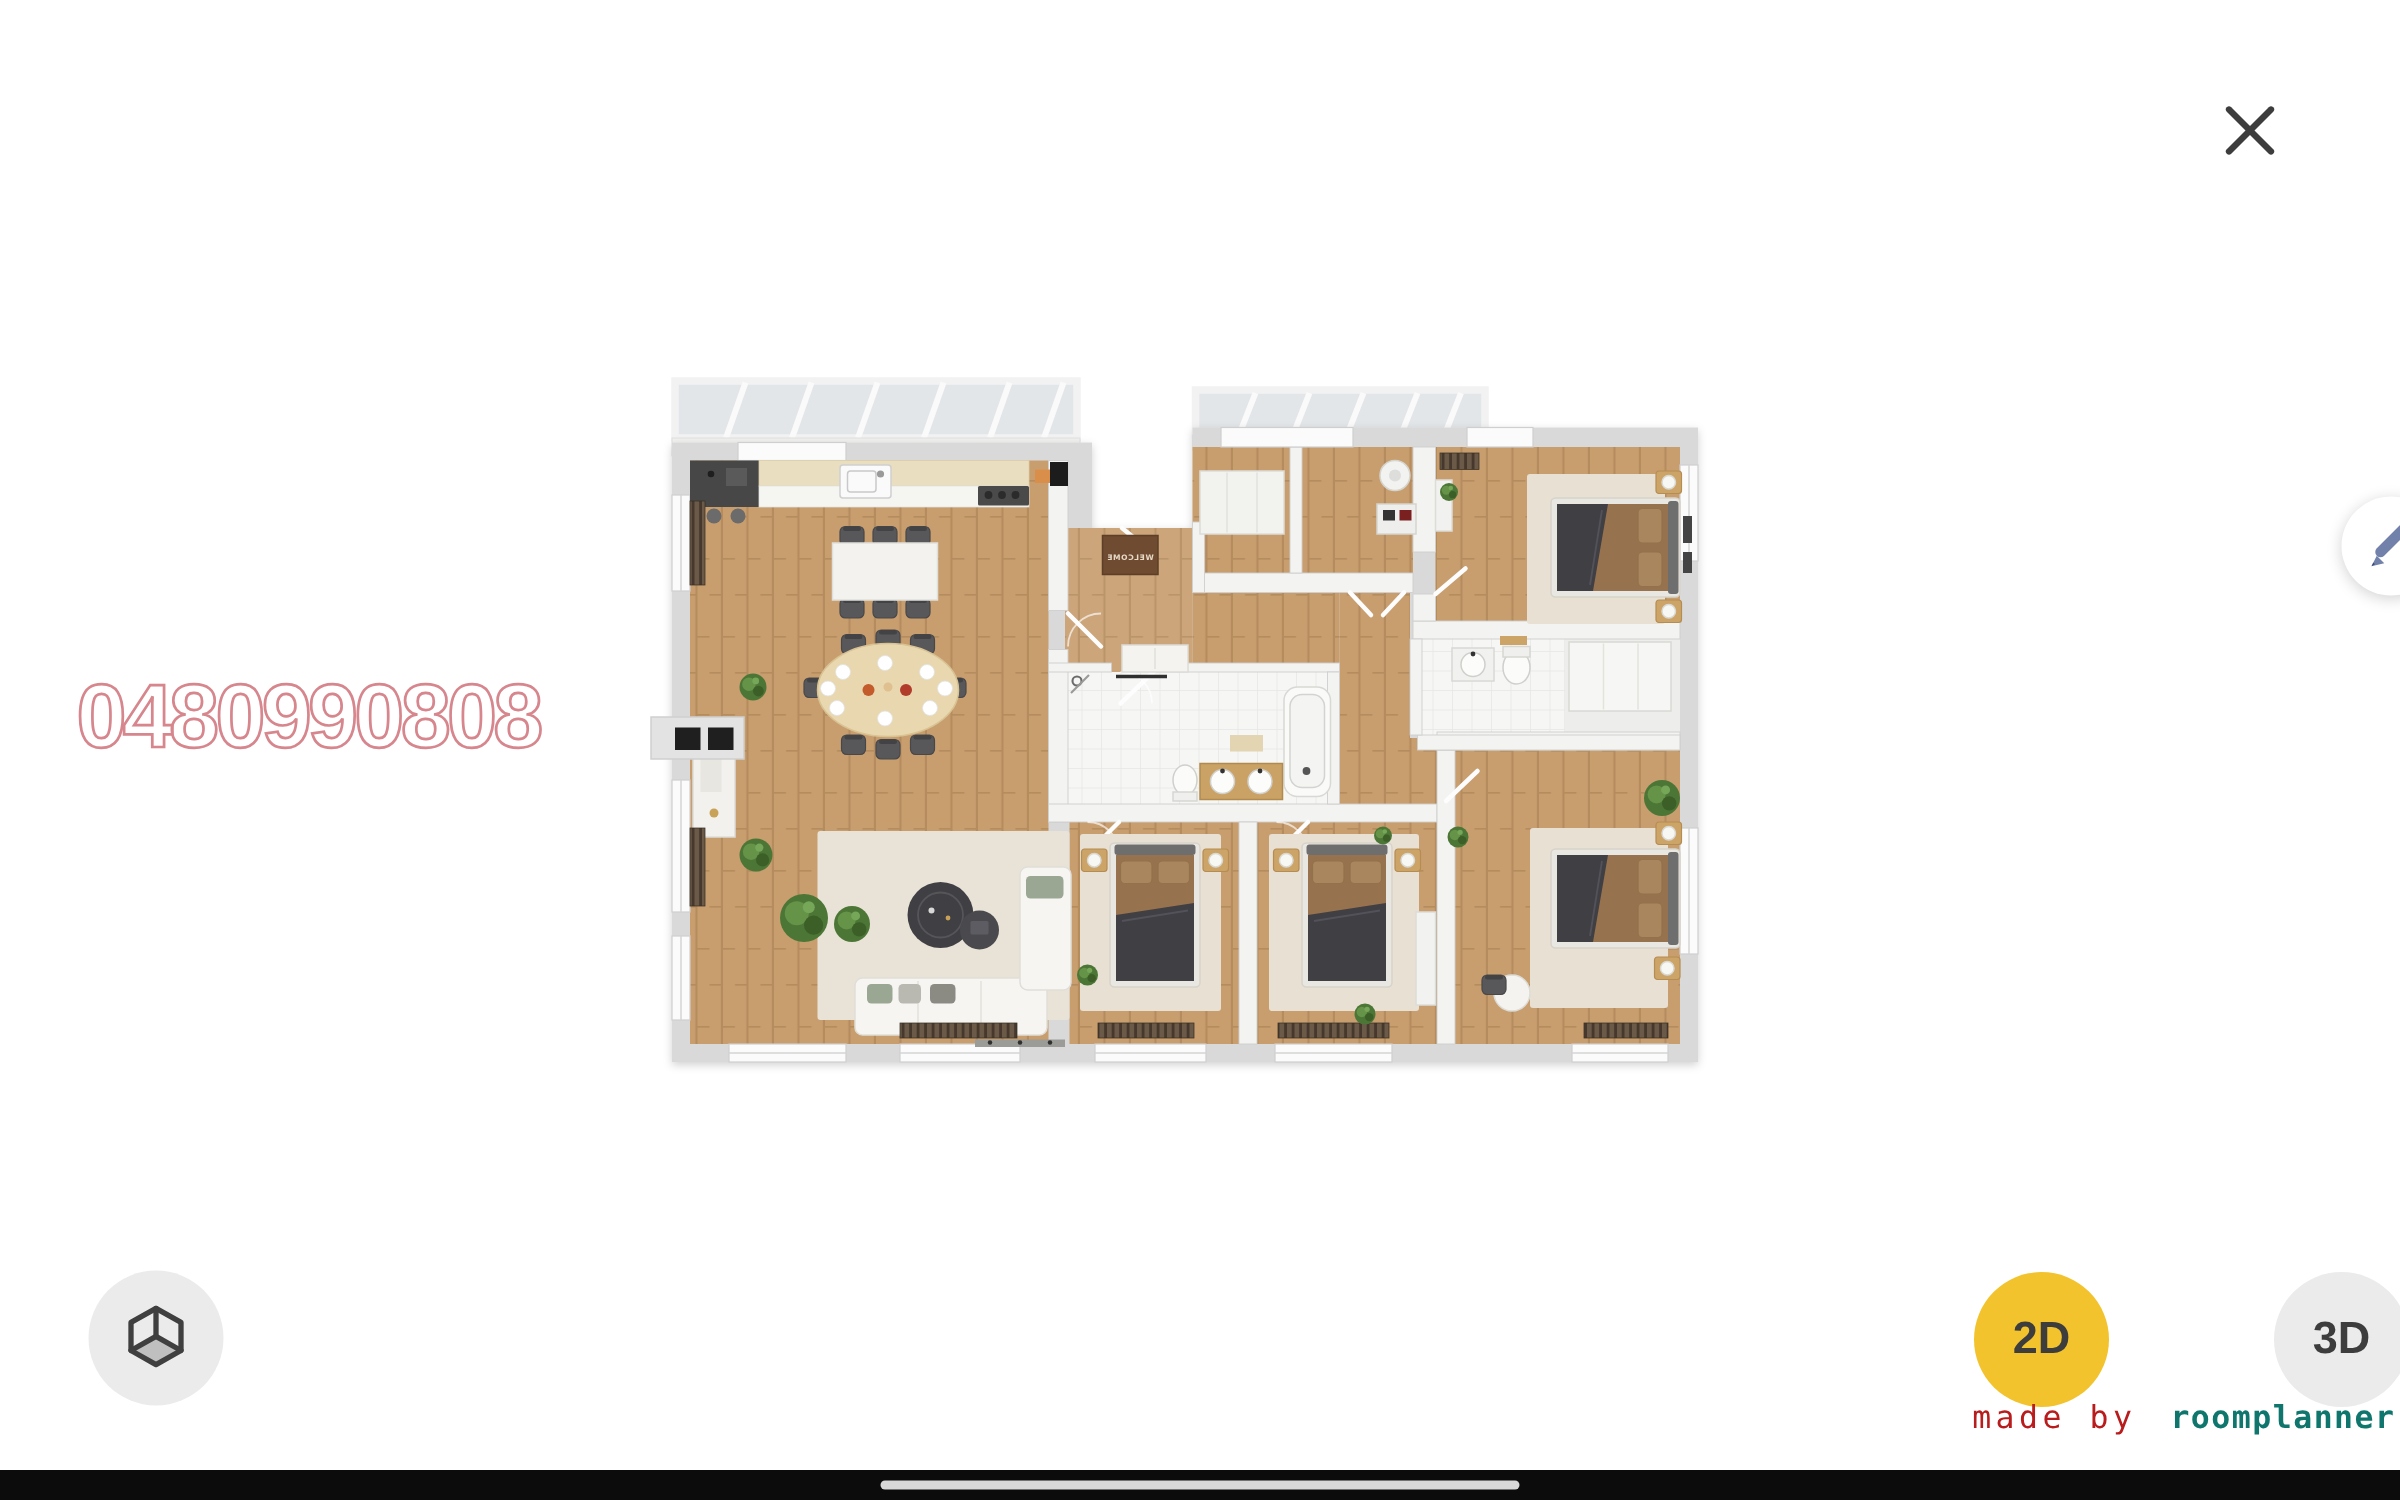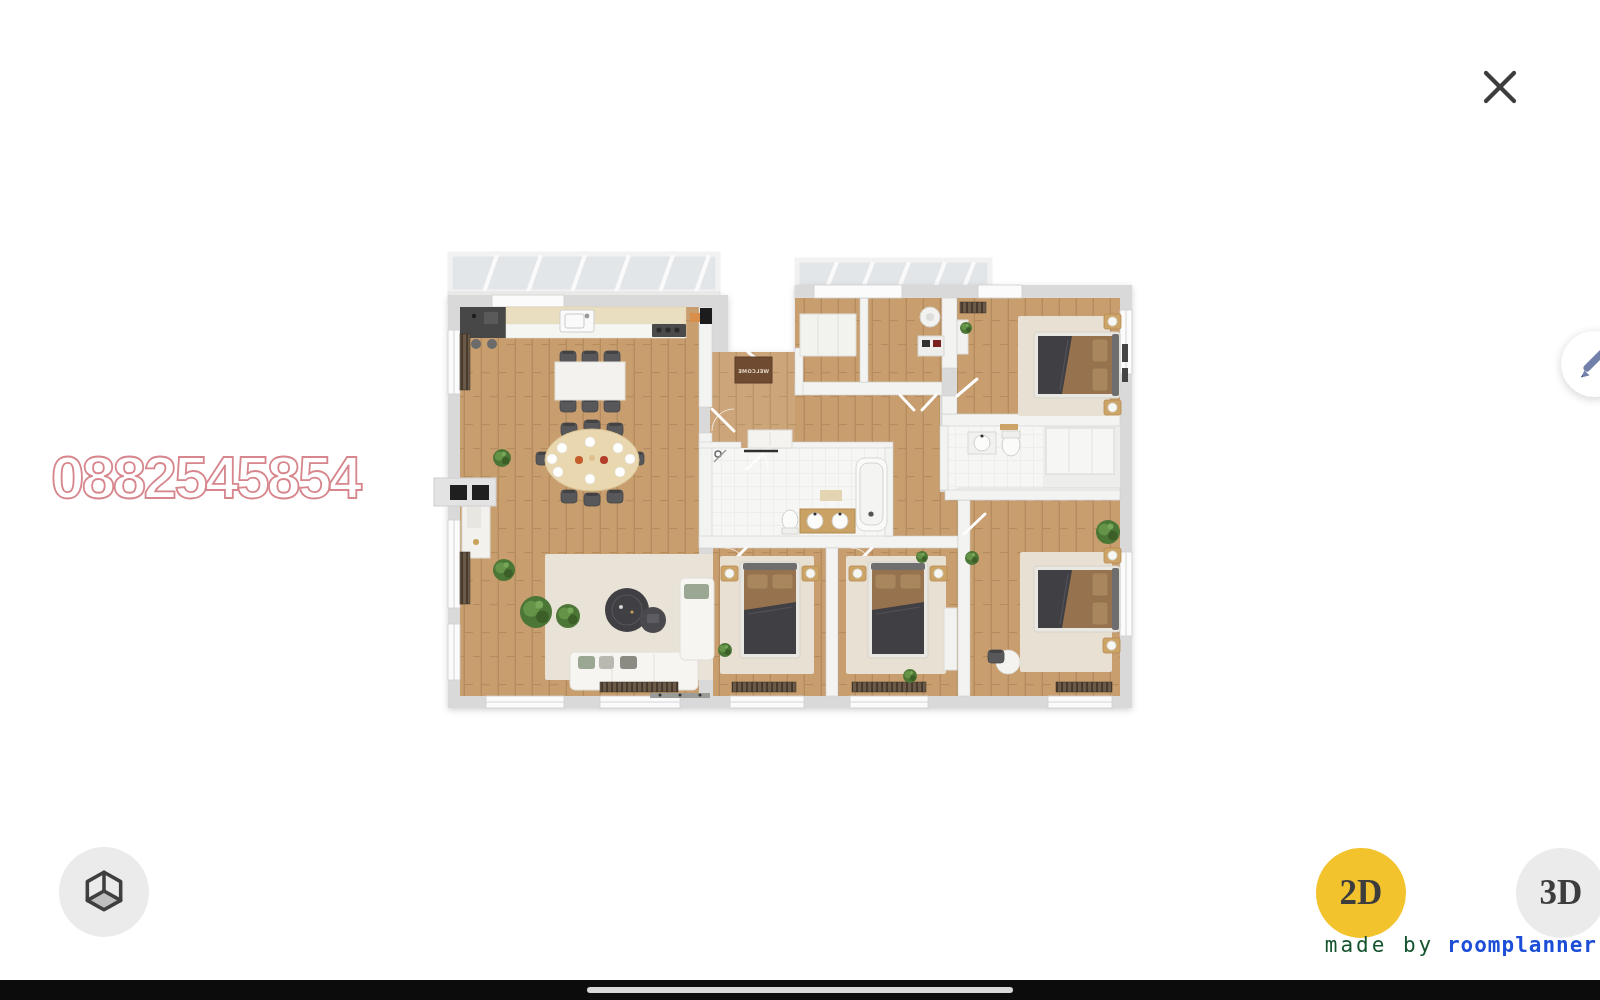--- a/index.html
+++ b/index.html
@@ -28,46 +28,46 @@
   
   .edit-button{
     position:absolute;left:1561px;top:331px;width:66px;height:66px;border-radius:50%;
     background:#ffffff;border:none;box-shadow:0 2px 10px rgba(0,0,0,0.18);
     cursor:pointer;padding:0;
   }
   
   .round-btn{
     position:absolute;width:90px;height:90px;border-radius:50%;border:none;
     display:flex;align-items:center;justify-content:center;cursor:pointer;padding:0;
-    font-family:Liberation Serif, serif;font-weight:700;font-size:35px;
+    font-family:Liberation Sans, sans-serif;font-weight:700;font-size:30px;
     color:var(--icon-dark,#3d3d3d);
   }
   .cube-button{left:59px;top:847px;background:var(--button-gray,#efefef);}
   .btn-2d{left:1316px;top:848px;background:var(--accent-yellow,#f3c32d);}
   .btn-3d{left:1516px;top:848px;background:var(--button-gray,#eaeaea);}
   
   .credit{
     position:absolute;right:3px;top:933px;
     font-family:"DejaVu Sans Mono",monospace;font-size:21px;white-space:nowrap;
   }
-  .credit .made-by{color:#14532d;letter-spacing:3px;font-weight:400;}
-  .credit .brand{color:#1d4ed8;letter-spacing:1px;font-weight:700;}
+  .credit .made-by{color:#b91c1c;letter-spacing:3px;font-weight:400;}
+  .credit .brand{color:#0f766e;letter-spacing:1px;font-weight:700;margin-left:10px;}
   
   .home-bar{
     position:absolute;left:0;bottom:0;width:1600px;height:20px;background:#0c0c0c;
   }
   .home-pill{
     position:absolute;left:587px;top:7px;width:426px;height:6px;border-radius:3px;
     background:#d8d8d8;cursor:pointer;
   }
 </style>
 </head>
 <body>
 
-<div class="watermark-phone">0882545854</div>
+<div class="watermark-phone">0480990808</div>
 
 <button class="close-button" aria-label="close">
   <svg width="44" height="44" viewBox="0 0 44 44">
     <line x1="8" y1="8" x2="36" y2="36" stroke="#3d3d3d" stroke-width="4.2" stroke-linecap="round"></line>
     <line x1="36" y1="8" x2="8" y2="36" stroke="#3d3d3d" stroke-width="4.2" stroke-linecap="round"></line>
   </svg>
 </button>
 
 <div class="floorplan-wrap">
 <svg width="700" height="458" viewBox="-16 0 700 458">

